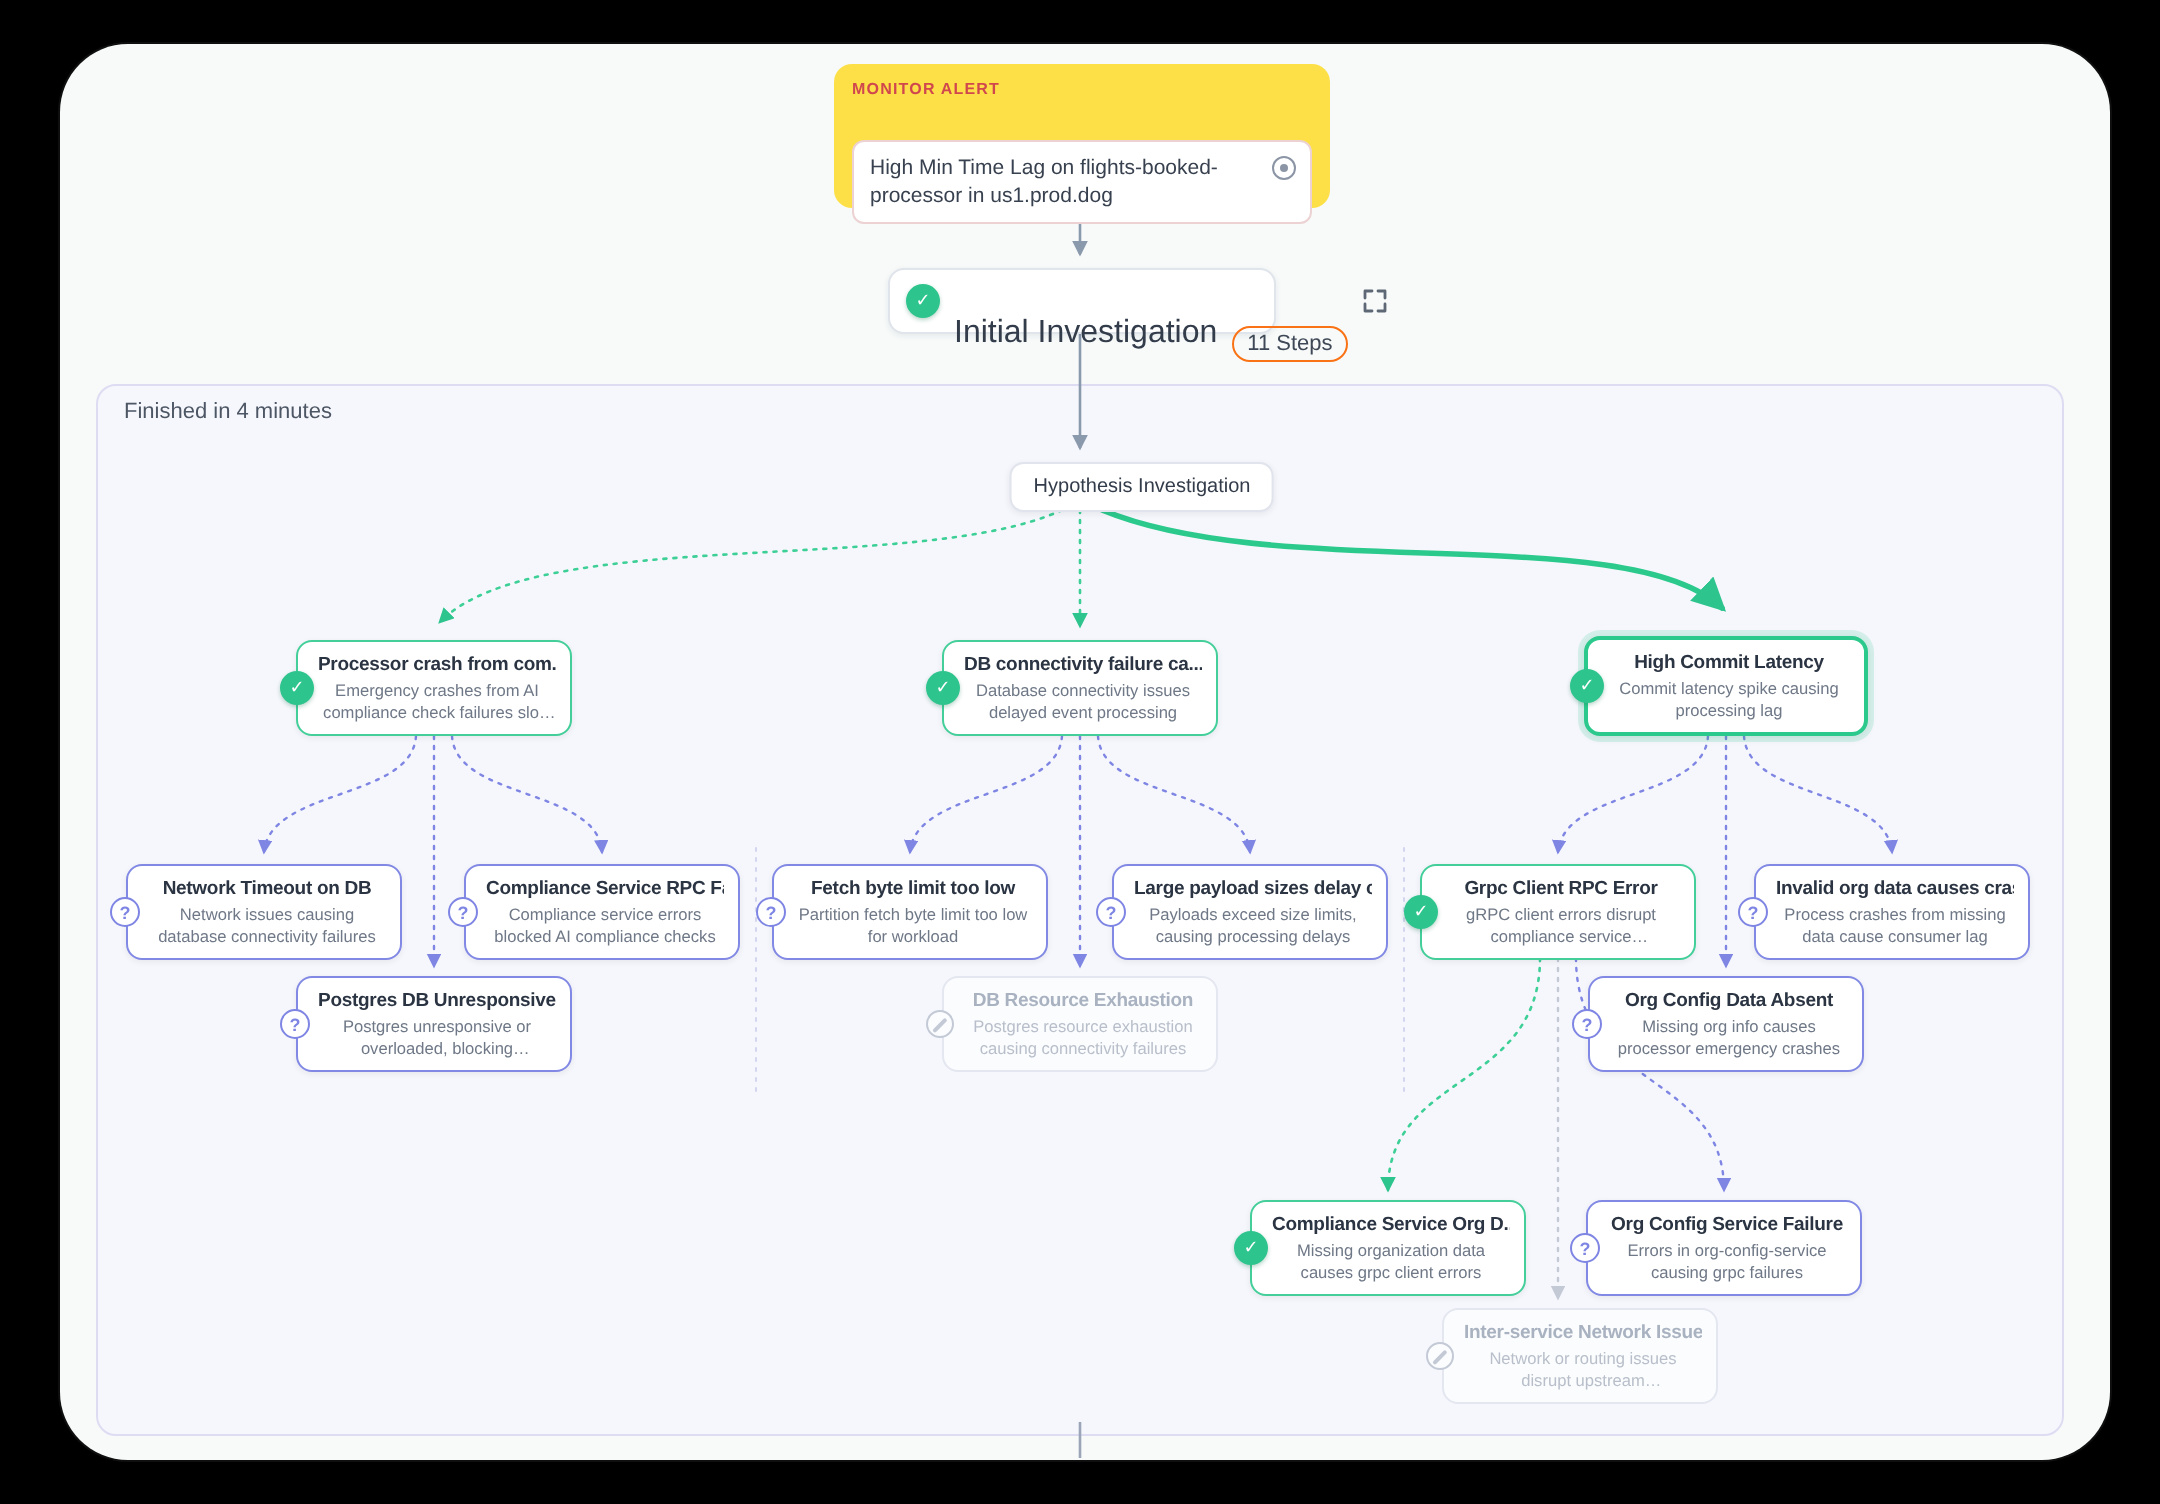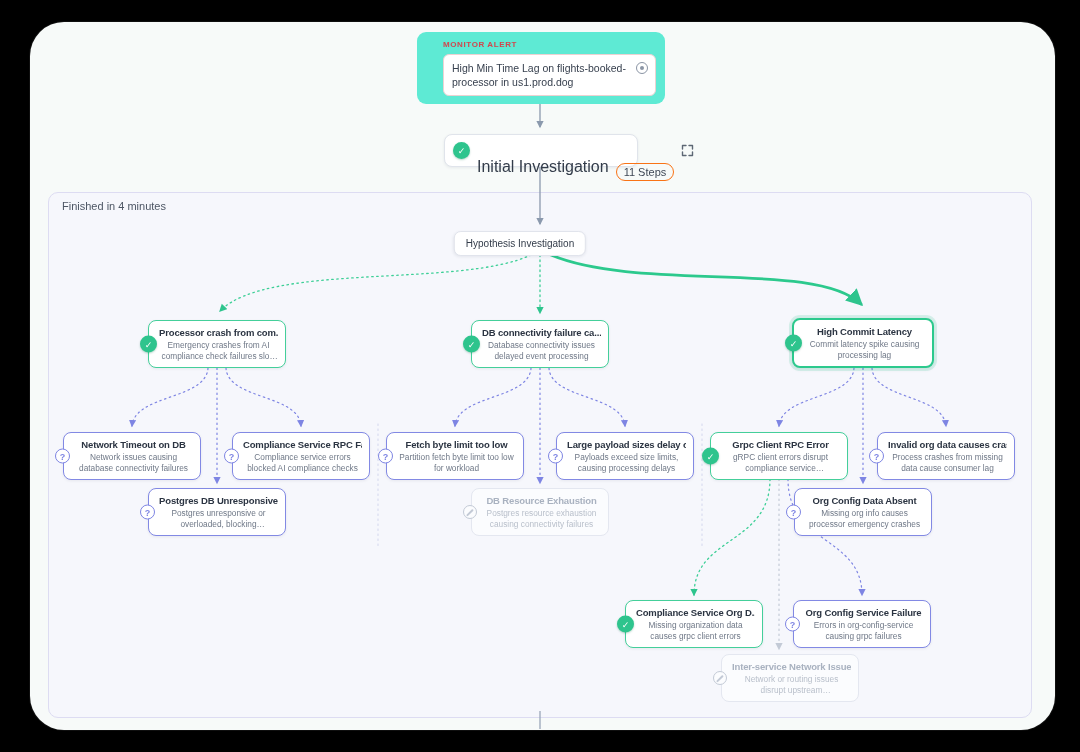--- a/index.html
+++ b/index.html
@@ -10,42 +10,42 @@
     background:#f7faf9; border-radius:34px; box-shadow:0 0 0 1px rgba(255,255,255,.06); }
   .panel { position:absolute; left:48px; top:192px; width:984px; height:526px;
     background:#f6f7fc; border:1px solid #dddcf2; border-radius:10px; }
   .panel-label { position:absolute; left:62px; top:200px; font-size:11px; color:#4d5664;text-align:center; }
 
   svg.connectors { position:absolute; left:0; top:0; width:1080px; height:752px;
     pointer-events:none; z-index:3; }
 
   
   .alert-card { position:absolute; left:417px; top:32px; width:248px; height:72px;
-    background:#5eead4; border-radius:9px; padding:8px 9px 9px 26px; z-index:4; }
+    background:#fde047; border-radius:9px; padding:8px 9px 9px 9px; z-index:4; }
   .alert-label { font-size:8px; font-weight:bold; letter-spacing:.6px; color:#d0474e; }
-  .alert-box { position:relative; margin-top:5px; background:#fff; border:1px solid #ecd2d2;
+  .alert-box { position:relative; margin-top:21px; background:#fff; border:1px solid #ecd2d2;
     border-radius:6px; padding:6px 24px 6px 8px; font-size:10.5px; line-height:1.35;
     color:#38414f; cursor:pointer; }
   .dd-icon { position:absolute; right:7px; top:7px; width:12px; height:12px;
     border:1.5px solid #8b95a5; border-radius:50%; }
   .dd-icon::after { content:""; position:absolute; left:2.5px; top:2.5px; width:4px; height:4px;
     background:#8b95a5; border-radius:50%; }
 
   
   .init-node { position:absolute; left:444px; top:134px; width:194px; height:33px;
     background:#fff; border:1px solid #e0e4eb; border-radius:8px;
     box-shadow:0 1px 3px rgba(25,35,60,.08); display:flex; align-items:center;
     padding:0 8px; gap:7px; z-index:4; cursor:pointer; }
   .init-title { font-size:16px; color:#333c4a; flex:1 1 auto; white-space:nowrap;margin-top:32px; }
   .steps-pill { font-size:11px; color:#3f4856; border:1px solid #f97316; border-radius:10px;
     padding:2px 7px; white-space:nowrap;margin-top:43px; }
   .expand-btn { width:13px; height:13px; cursor:pointer; flex:0 0 auto; }
 
   
-  .hyp-root { position:absolute; left:520px; top:231px; transform:translateX(-50%);
+  .hyp-root { position:absolute; left:571px; top:231px; transform:translateX(-50%);
     background:#fff; border:1px solid #e1e4ec; border-radius:7px;
     box-shadow:0 1px 3px rgba(25,35,60,.08); padding:6px 11px; font-size:10px;
     color:#333c4a; z-index:4; white-space:nowrap; cursor:pointer; }
 
   
   .node { position:absolute; width:138px; background:#fff; border-radius:8px;
     padding:6px 7px 6px 10px; text-align:center; z-index:4; cursor:pointer;
     box-shadow:0 1px 3px rgba(25,35,60,.07); }
   .node-title { font-size:9.5px; font-weight:bold; color:#2b3442; letter-spacing:-.15px;
     white-space:nowrap; overflow:hidden; }

